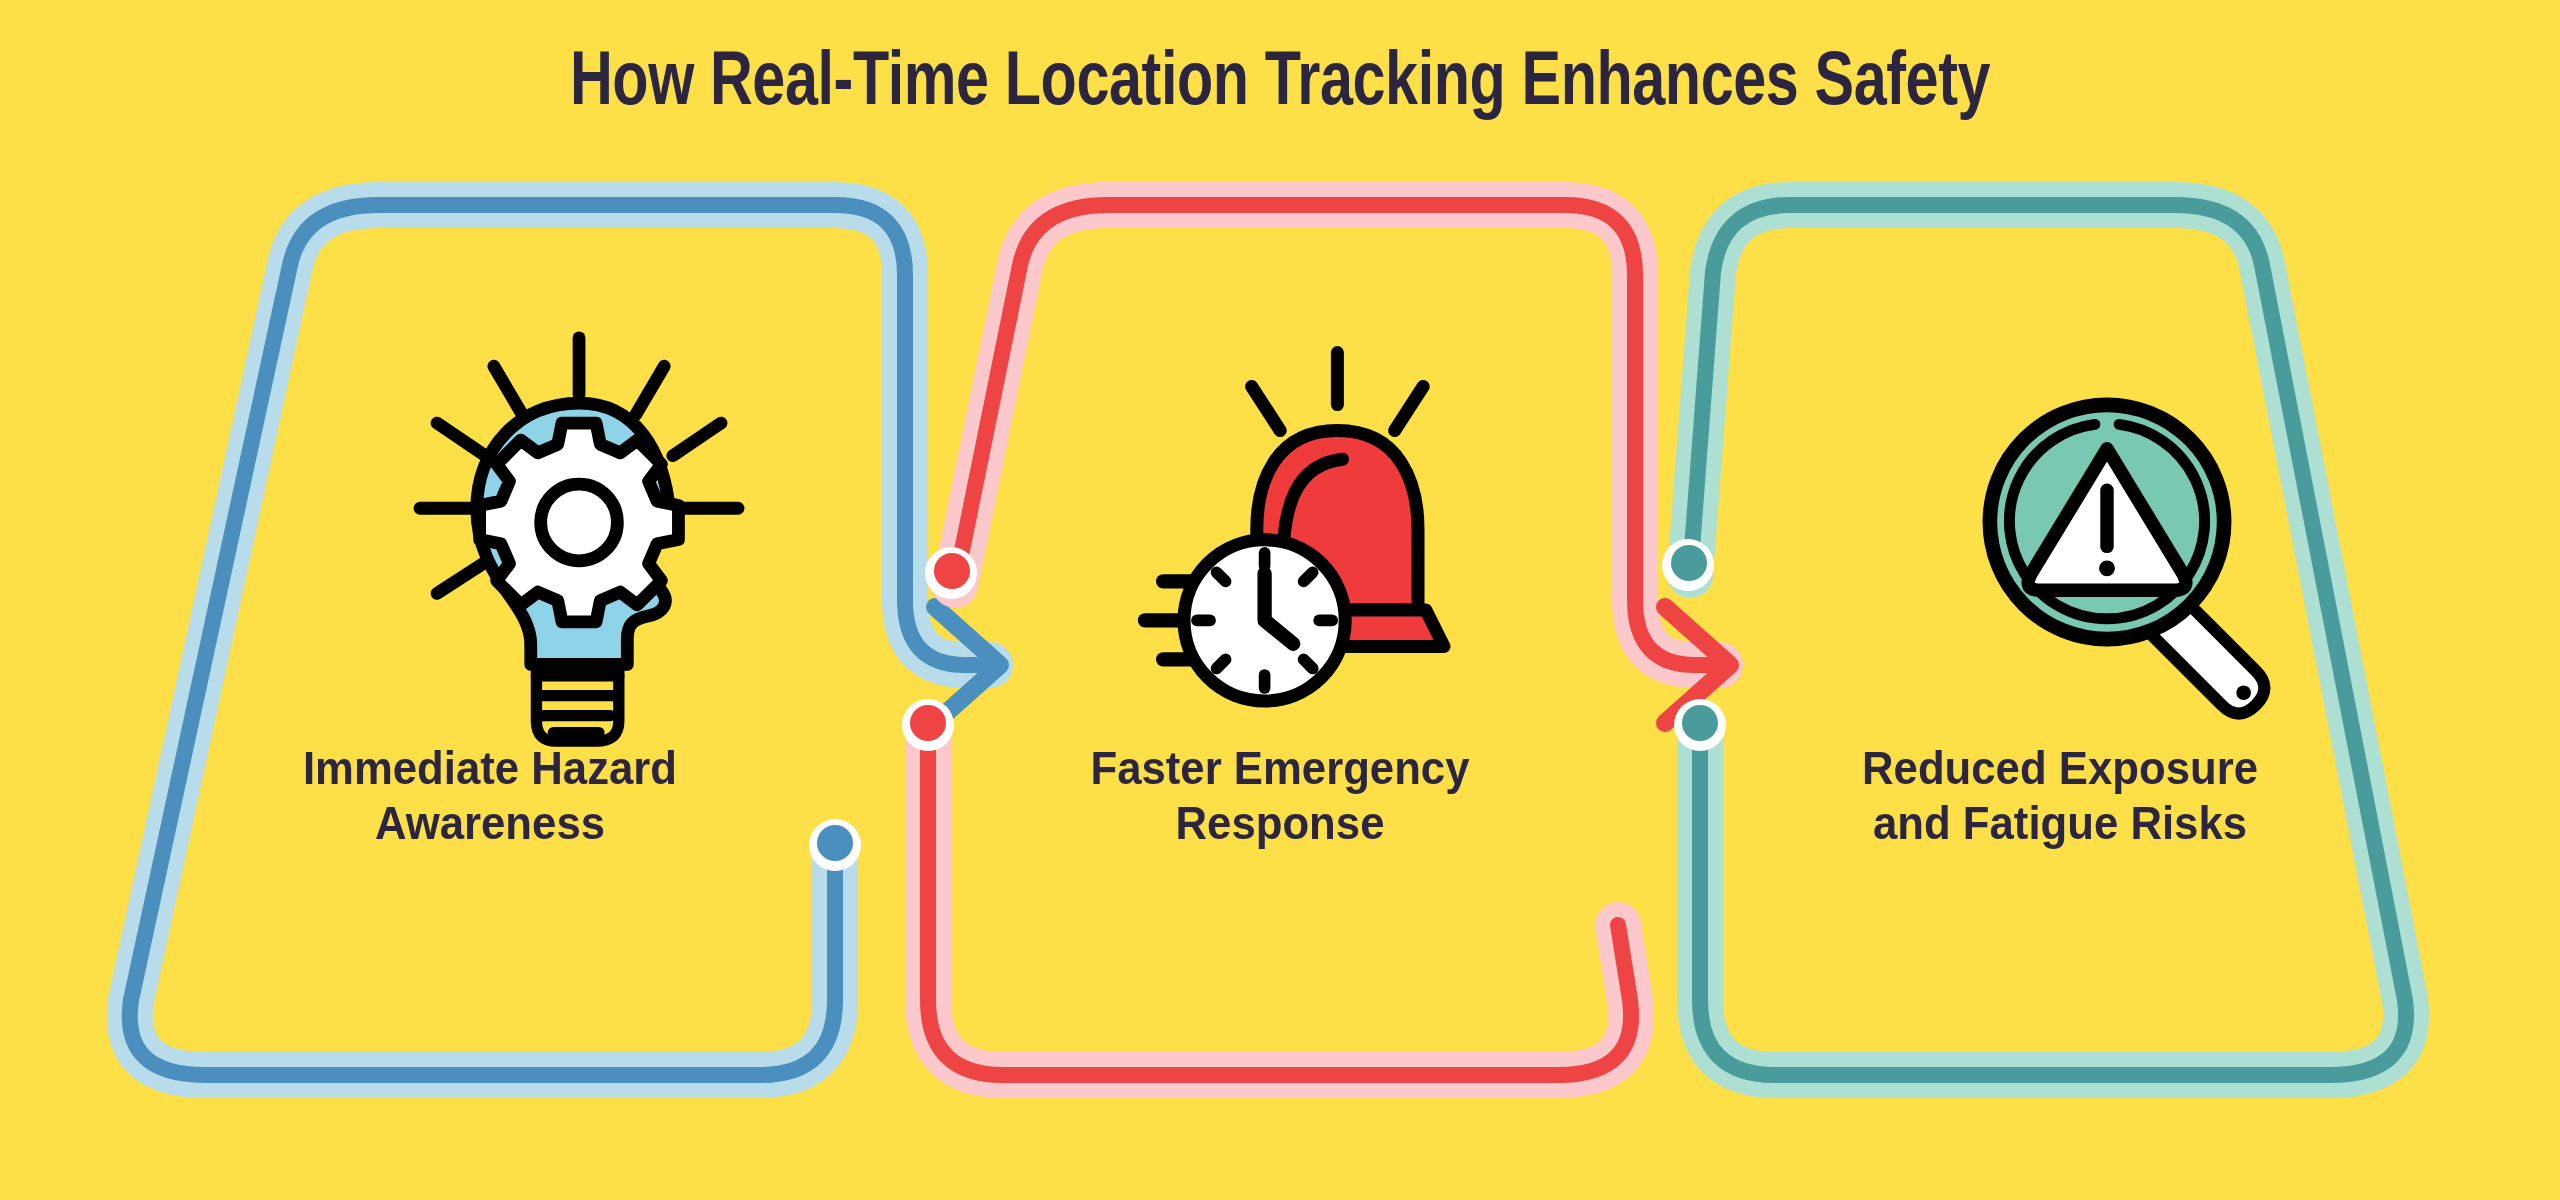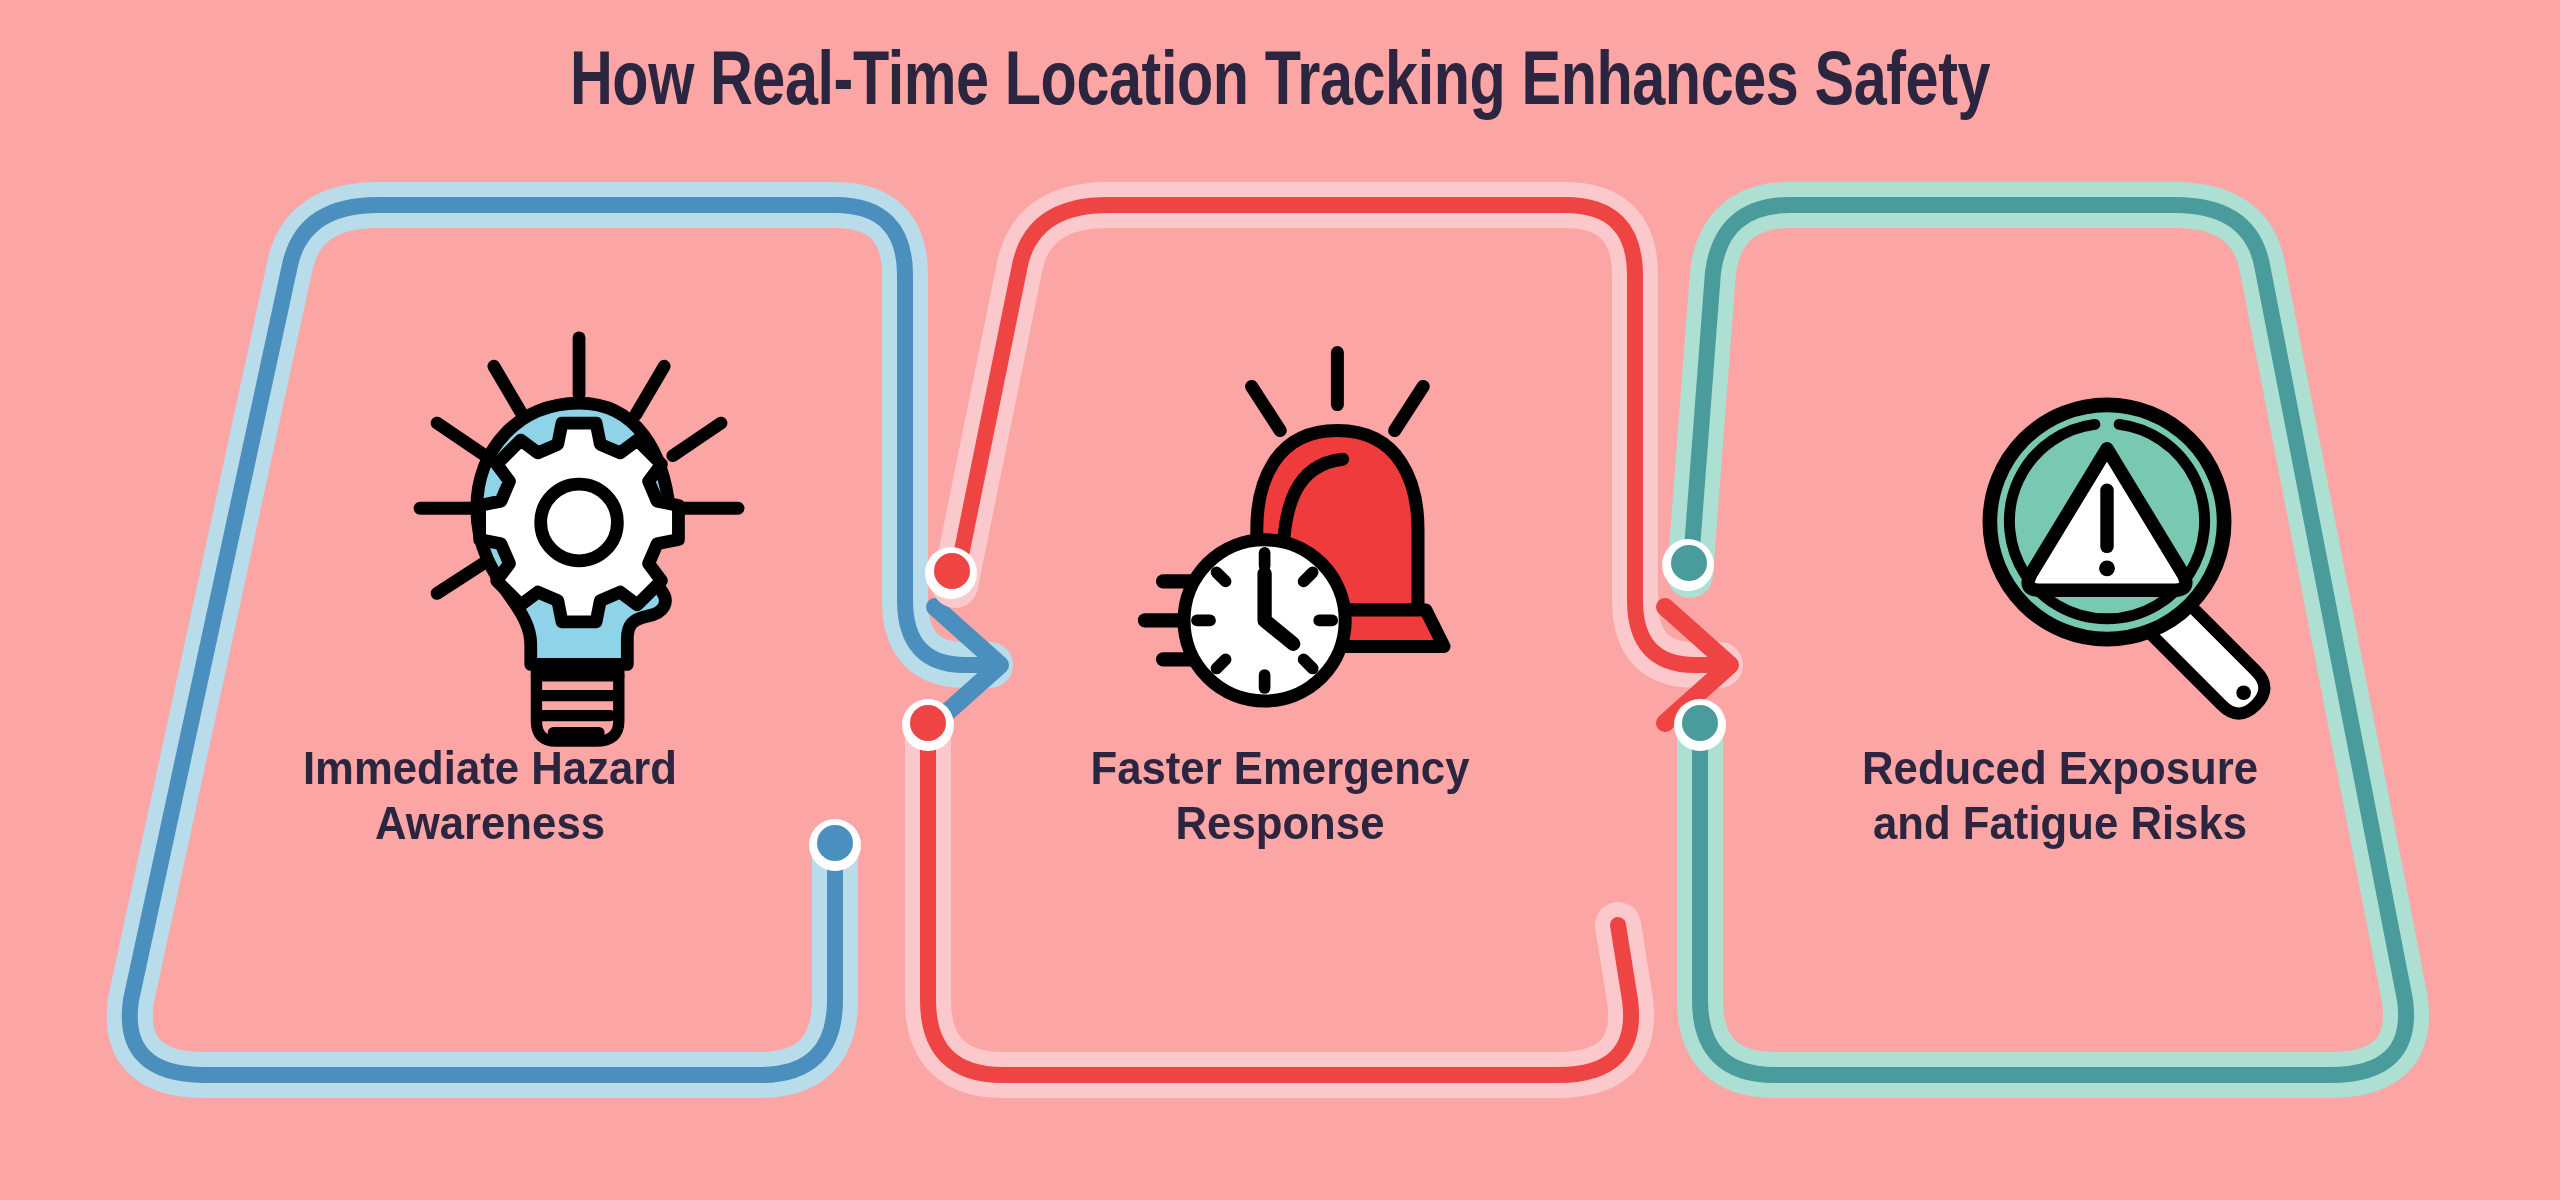--- a/index.html
+++ b/index.html
@@ -11,21 +11,21 @@
   body {
     width: 2560px;
     height: 1200px;
     overflow: hidden;
     font-family: "Liberation Sans", sans-serif;
   }
   #stage {
     position: relative;
     width: 2560px;
     height: 1200px;
-    background: #fca5a5;
+    background: #fde047;
   }
   #title {
     position: absolute;
     left: 0;
     top: 34px;
     width: 2560px;
     text-align: center;
     font-family: "Liberation Sans", sans-serif;
     font-weight: 700;
     font-size: 76px;

